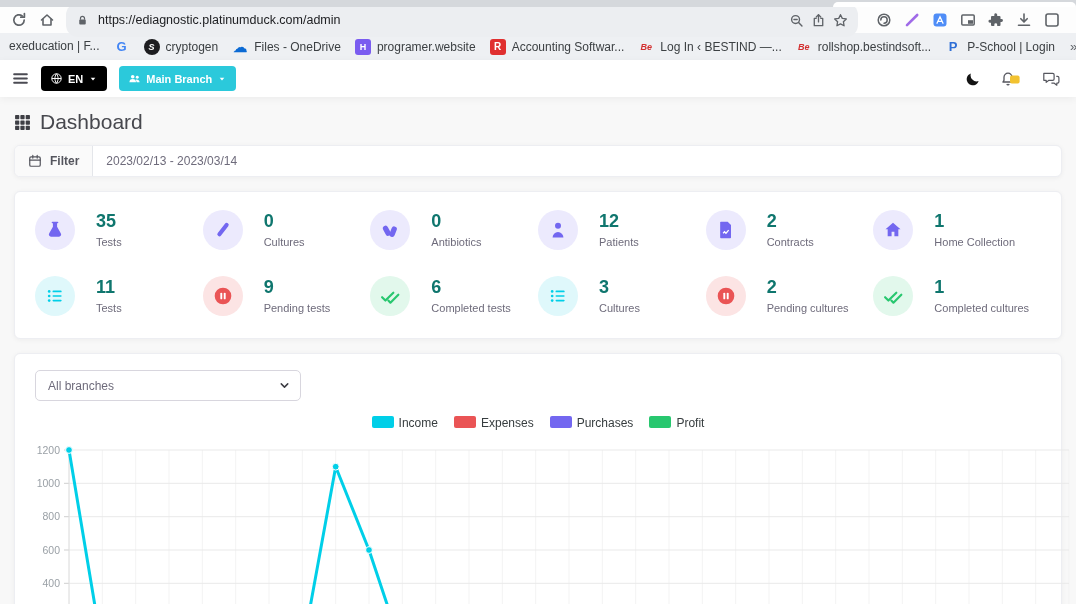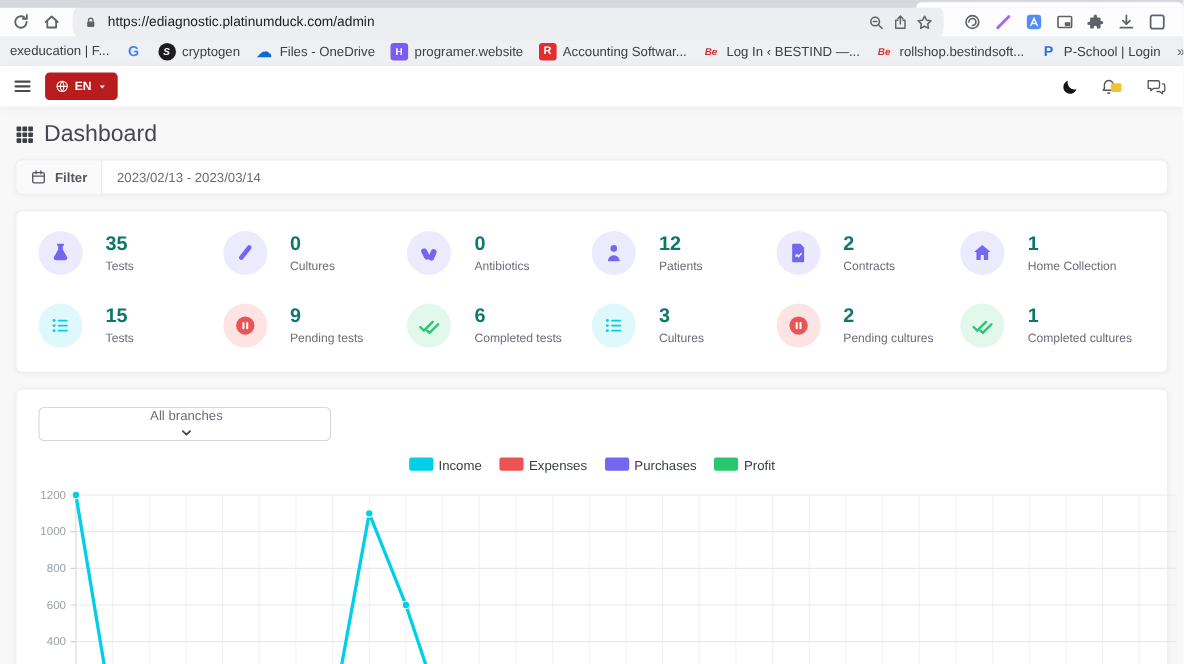--- a/index.html
+++ b/index.html
@@ -36,21 +36,21 @@
   .fav-blue-p { color:#2f6fd6; font-size:13px; }
   .bm-chevrons { margin-left:auto; padding:0 8px; color:#5f6368; font-size:13px; }
   .bm-sep { width:1px; height:16px; background:#c7cacd; margin:0 4px; }
   
   .navbar { height:37px; background:#fff; display:flex; align-items:center; padding:0 12px; gap:12px; box-shadow:0 2px 8px rgba(0,0,0,.05); position:relative; z-index:2; }
   .hamburger { color:#4b4b53; display:flex; }
   .hamburger svg { width:17px; height:17px; }
   .nav-btn { height:25px; border:none; border-radius:4px; color:#fff; font-size:11px; font-weight:bold; font-family:inherit; display:flex; align-items:center; gap:5px; padding:0 9px; cursor:pointer; }
   .nav-btn svg { width:13px; height:13px; }
   .nav-btn .caret svg { width:10px; height:10px; }
-  .btn-lang { background:#b91c1c; }
+  .btn-lang { background:#000000; }
   .btn-branch { background:#2bc9db; }
   .nav-right { margin-left:auto; display:flex; align-items:center; gap:20px; padding-right:4px; }
   .nav-ic { display:flex; align-items:center; color:#55565e; }
   .nav-ic svg { height:16px; }
   
   .page-head { display:flex; align-items:center; gap:9px; padding:13px 14px 11px; color:#47484e; }
   .page-head .grid-ic { color:#3e3f45; display:flex; }
   .page-head .grid-ic svg { width:17px; height:17px; }
   .page-title { font-size:21px; }
   .card { background:#fff; border-radius:6px; margin:0 14px 14px; border:1px solid #edeef2; box-shadow:0 1px 5px rgba(34,41,47,.05); }
@@ -64,21 +64,21 @@
   .stat { display:flex; align-items:center; gap:21px; }
   .stat-icon { width:40px; height:40px; border-radius:50%; display:flex; align-items:center; justify-content:center; flex:0 0 auto; }
   .stat-icon svg { width:20px; height:20px; }
   .stat-value { font-size:18px; color:#0f766e; font-weight:600; line-height:1.1; }
   .stat-label { font-size:11px; color:#6e6b7b; margin-top:4px; }
   
   .income-card { margin-bottom:0; }
   .income-head { padding:12px 20px; border-bottom:1px solid #ebe9f1; font-size:12.5px; color:#5e5873; }
   .income-controls { display:flex; gap:13px; padding:16px 20px 8px; }
   .ctl-input { width:262px; height:31px; border:1px solid #d8d6de; border-radius:5px; padding:0 12px; font-size:12px; color:#6e6b7b; font-family:inherit; outline:none; background:#fff; }
-  .ctl-select { width:266px; height:31px; border:1px solid #d8d6de; border-radius:5px; display:flex; align-items:center; justify-content:space-between; padding:0 9px 0 12px; font-size:12px; color:#6e6b7b; background:#fff; cursor:pointer;flex-direction:column; }
+  .ctl-select { width:266px; height:31px; border:1px solid #d8d6de; border-radius:5px; display:flex; align-items:center; justify-content:space-between; padding:0 9px 0 12px; font-size:12px; color:#6e6b7b; background:#fff; cursor:pointer; }
   .ctl-select svg { width:13px; height:13px; }
   .legend-row { display:flex; justify-content:center; align-items:center; gap:16px; padding:7px 0 2px; }
   .legend-item { display:flex; align-items:flex-start; gap:5px; font-size:12px; color:#373d3f; cursor:pointer; }
   .swatch { width:22px; height:12px; border-radius:2px; }
   .chart-wrap { padding:4px 0 0 8px; }
   .chart-wrap svg { display:block; }
 </style>
 </head>
 <body>
 
@@ -226,20 +226,36 @@
           <path d="M2.2 8h11.6M8 2.2c2.6 3.6 2.6 8 0 11.6M8 2.2c-2.6 3.6-2.6 8 0 11.6"></path>
         </svg>
       </span>
     <span>EN</span>
     <span class="caret" style="display:flex">
         <svg viewBox="0 0 16 16" fill="currentColor">
           <path d="M4.3 6h7.4L8 10.4z"></path>
         </svg>
       </span>
   </button>
+  <button class="nav-btn btn-branch">
+    <span style="display:flex">
+        <svg viewBox="0 0 16 16" fill="#fff">
+          <circle cx="5.8" cy="5.8" r="2.2"></circle>
+          <path d="M1.8 12.6a4 4 0 0 1 8 0z"></path>
+          <circle cx="11.4" cy="6.4" r="1.8"></circle>
+          <path d="M10.6 12.6a5.4 5.4 0 0 0-1.2-3 3.4 3.4 0 0 1 4.9 3z"></path>
+        </svg>
+      </span>
+    <span>Main Branch</span>
+    <span class="caret" style="display:flex">
+        <svg viewBox="0 0 16 16" fill="currentColor">
+          <path d="M4.3 6h7.4L8 10.4z"></path>
+        </svg>
+      </span>
+  </button>
   <div class="nav-right">
     <span class="nav-ic">
         <svg viewBox="0 0 16 16" fill="#141414">
           <path d="M13.6 10.1A6.1 6.1 0 0 1 5.9 2.4a6.1 6.1 0 1 0 7.7 7.7z"></path>
         </svg>
       </span>
     <span class="nav-ic">
         <svg viewBox="0 0 21 16" fill="none">
           <path d="M7 2.2a4 4 0 0 0-4 4v3.1L1.9 11h10.2L11 9.3V6.2a4 4 0 0 0-4-4z" stroke="#55565e" stroke-width="1.3" stroke-linejoin="round"></path>
           <path d="M5.8 13a1.3 1.3 0 0 0 2.4 0" stroke="#55565e" stroke-width="1.2"></path>
@@ -360,21 +376,21 @@
         <svg viewBox="0 0 24 24" fill="currentColor">
           <circle cx="5" cy="6.5" r="1.6"></circle>
           <circle cx="5" cy="12" r="1.6"></circle>
           <circle cx="5" cy="17.5" r="1.6"></circle>
           <rect x="9" y="5.5" width="11" height="2" rx="1"></rect>
           <rect x="9" y="11" width="11" height="2" rx="1"></rect>
           <rect x="9" y="16.5" width="11" height="2" rx="1"></rect>
         </svg>
       </span>
       <div>
-        <div class="stat-value">15</div>
+        <div class="stat-value">11</div>
         <div class="stat-label">Tests</div>
       </div>
     </div>
     <div class="stat">
       <span class="stat-icon" style="background: rgb(252, 228, 228); color: rgb(234, 84, 85);">
         <svg viewBox="0 0 24 24" fill="currentColor">
           <circle cx="12" cy="12" r="10"></circle>
           <rect x="8.8" y="8" width="2.3" height="8" rx="1.1" fill="#fff"></rect>
           <rect x="12.9" y="8" width="2.3" height="8" rx="1.1" fill="#fff"></rect>
         </svg>

